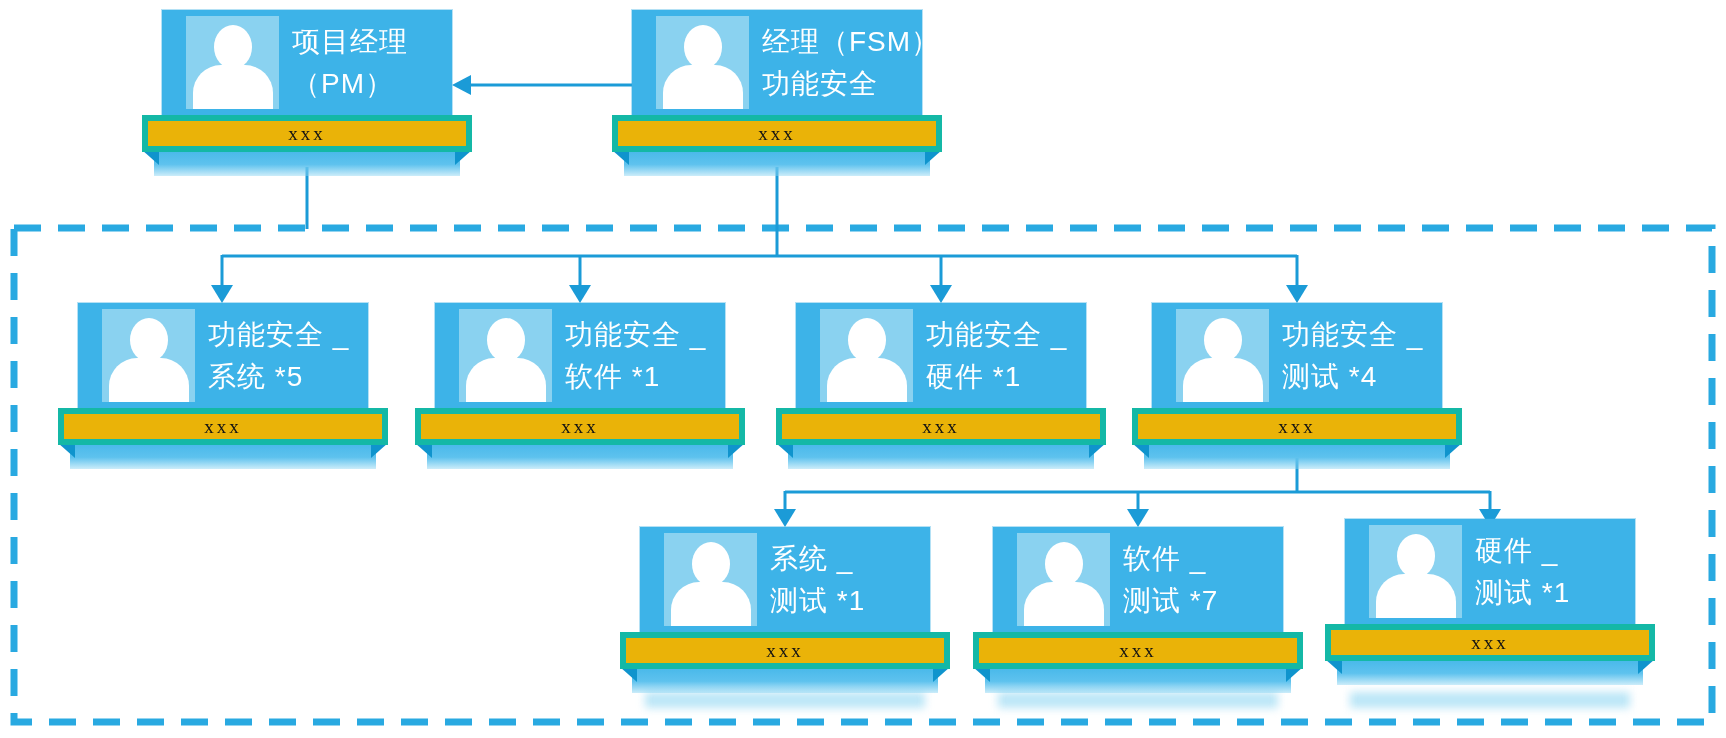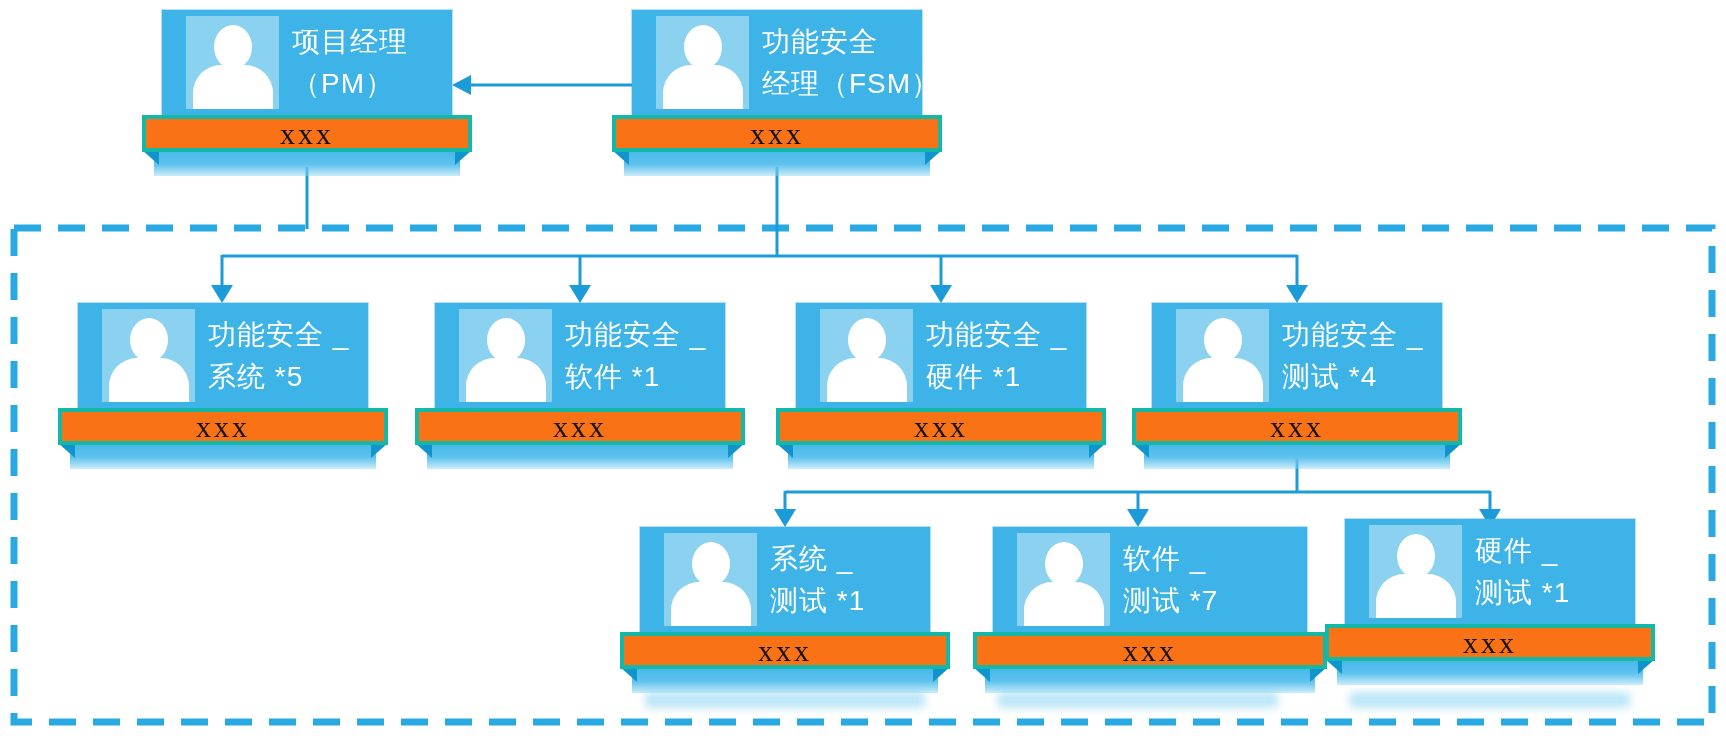--- a/index.html
+++ b/index.html
@@ -32,24 +32,24 @@
     width:80px;height:52px;border-radius:28px 28px 0 0;background:#ffffff;
   }
   .label{
     position:absolute;left:130px;top:0;height:105px;
     display:flex;flex-direction:column;justify-content:center;
     color:#ffffff;font-size:28px;line-height:42px;
     white-space:nowrap;letter-spacing:1px;
   }
   .plate{
     position:absolute;left:-20px;right:-20px;top:105px;height:37px;
-    background:#f97316;border:4px solid #14b8a6;box-sizing:border-box;
+    background:#eab308;border:6px solid #14b8a6;box-sizing:border-box;
     display:flex;align-items:center;justify-content:center;
     font-family:"Liberation Serif","DejaVu Serif",serif;
-    font-size:30px;color:#141414;letter-spacing:3px;
+    font-size:19px;color:#141414;letter-spacing:3px;
     z-index:3;
   }
   .notch{position:absolute;top:140px;width:0;height:0;z-index:1;}
   .notch-l{left:-20px;border-top:15px solid #0f94cd;border-left:17px solid transparent;}
   .notch-r{right:-20px;border-top:15px solid #0f94cd;border-right:17px solid transparent;}
   .pedestal{
     position:absolute;left:-8px;right:-8px;top:140px;height:26px;
     background:linear-gradient(180deg,#47b8ea 0%,#5ec2ee 55%,rgba(142,214,243,.45) 100%);
     z-index:0;
   }
@@ -123,22 +123,22 @@
     <div class="plate">xxx</div>
   </div>
 
   <div class="node" style="left:632px;top:10px;">
     <div class="pedestal"></div>
     <div class="notch notch-l"></div>
     <div class="notch notch-r"></div>
     <div class="card">
       <div class="photo"></div>
       <div class="label">
+        <span>经理（FSM）</span>
         <span>功能安全</span>
-        <span>经理（FSM）</span>
       </div>
     </div>
     <div class="plate">xxx</div>
   </div>
 
   <div class="node" style="left:78px;top:303px;">
     <div class="pedestal"></div>
     <div class="notch notch-l"></div>
     <div class="notch notch-r"></div>
     <div class="card">
@@ -200,21 +200,21 @@
     <div class="card">
       <div class="photo"></div>
       <div class="label">
         <span>系统 _</span>
         <span>测试 *1</span>
       </div>
     </div>
     <div class="plate">xxx</div>
   </div>
 
-  <div class="node" style="left:993px;top:527px;padding-left:24px;">
+  <div class="node" style="left:993px;top:527px;">
     <div class="pedestal"></div>
     <div class="notch notch-l"></div>
     <div class="notch notch-r"></div>
     <div class="card">
       <div class="photo"></div>
       <div class="label">
         <span>软件 _</span>
         <span>测试 *7</span>
       </div>
     </div>

